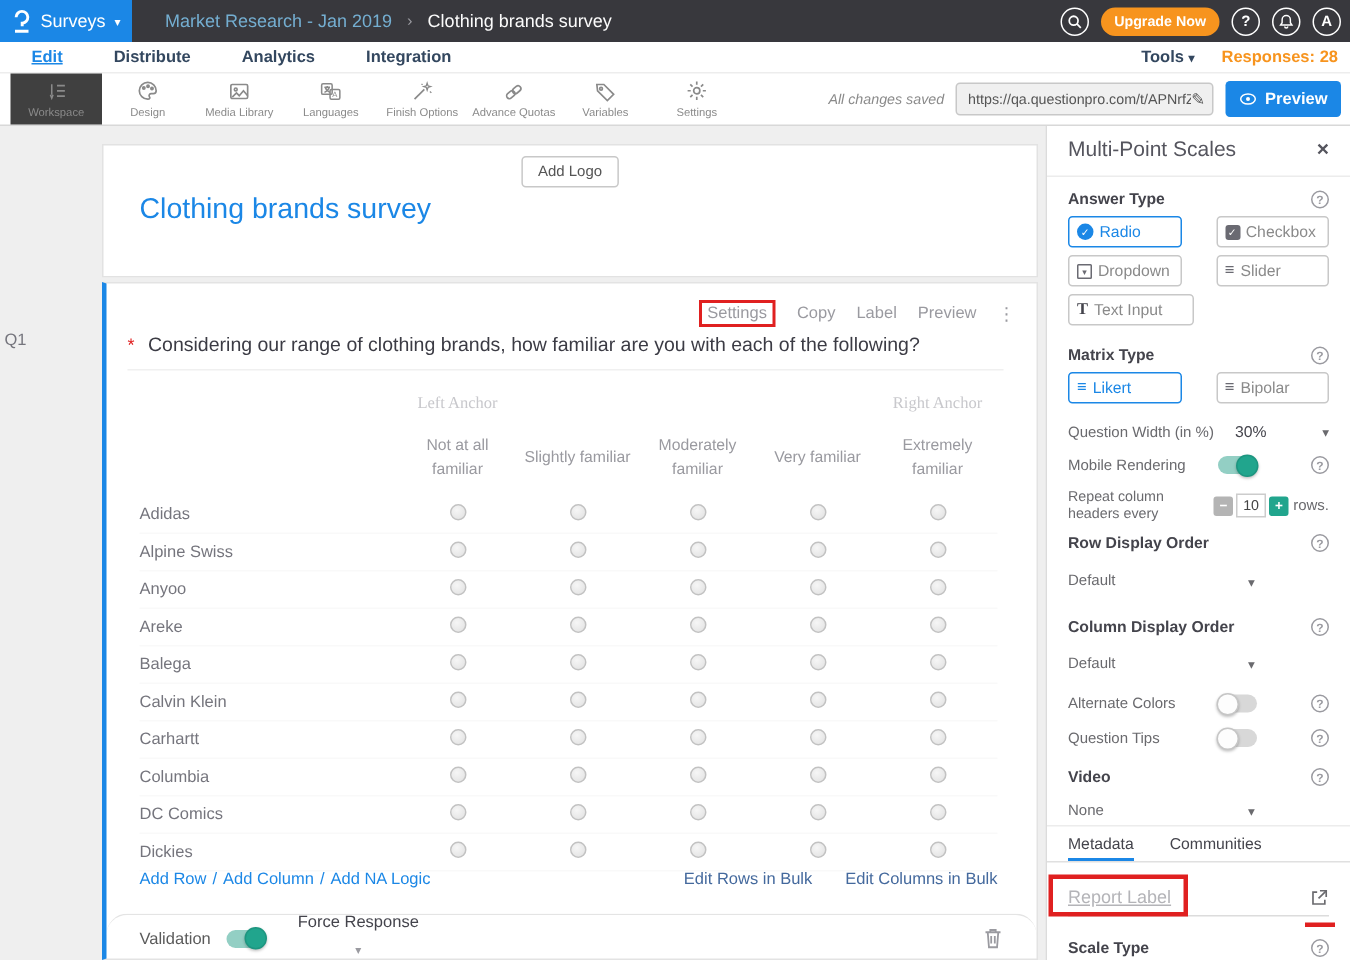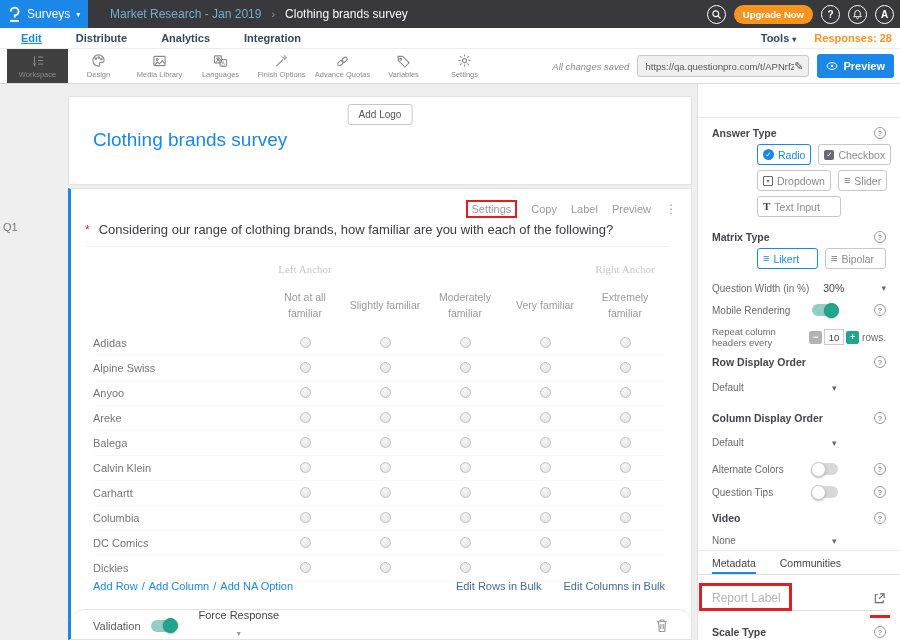--- a/index.html
+++ b/index.html
@@ -89,21 +89,21 @@
 
   
   .sidebar { position:absolute; left:697px; top:84px; width:203px; height:556px; background:#fff; border-left:1px solid #dcdcdc; z-index:10; }
   .sb-row { position:absolute; left:14px; right:14px; display:flex; align-items:center; }
   .sb-title-row { top:7px; }
   .sb-title { font-size:14px; color:#55555e; }
   .sb-close { margin-left:auto; color:#55555e; font-size:14px; font-weight:bold; cursor:pointer; }
   .sb-divider { position:absolute; left:0; right:0; border-top:1px solid #ececec; }
   .sb-label { font-size:10.5px; font-weight:bold; color:#44444c; }
   .help-icon { margin-left:auto; width:12px; height:12px; border-radius:50%; border:1px solid #9a9aa0; color:#9a9aa0; font-size:8px; font-weight:bold; display:flex; align-items:center; justify-content:center; cursor:pointer; flex:none; }
-  .type-row { gap:7px;margin-left:45px; }
+  .type-row { gap:23px; }
   .type-btn { width:84px; height:21px; border:1px solid #c8c8c8; border-radius:3px; display:flex; align-items:center; gap:4px; padding:0 5px; font-size:10.5px; color:#8a8a8a; background:#fff; cursor:pointer; }
   .type-btn.selected { border-color:#1b87e6; color:#1b87e6; }
   .ic-radio { width:11px; height:11px; border-radius:50%; background:#1b87e6; color:#fff; font-size:7px; display:flex; align-items:center; justify-content:center; flex:none; }
   .ic-checkbox { width:10px; height:10px; border-radius:2px; background:#6a6a72; color:#fff; font-size:7px; display:flex; align-items:center; justify-content:center; flex:none; }
   .ic-dropdown { width:10px; height:10px; border:1px solid #6a6a72; border-radius:1px; color:#6a6a72; font-size:6px; display:flex; align-items:center; justify-content:center; flex:none; }
   .ic-lines { font-size:11px; font-weight:bold; line-height:1; flex:none; color:#6a6a72; }
   .type-btn.selected .ic-lines { color:#1b87e6; }
   .ic-text { font-family:"Liberation Serif", serif; font-size:11px; font-weight:bold; color:#44444c; line-height:1; flex:none; }
   .sb-setting-label { font-size:10px; color:#6a6a6e; }
   .sb-value { font-size:10.5px; color:#44444c; }
@@ -111,21 +111,21 @@
   .stepper { margin-left:auto; display:flex; align-items:center; gap:1px; }
   .step-btn { width:13px; height:13px; border-radius:2px; color:#fff; font-size:9px; font-weight:bold; display:flex; align-items:center; justify-content:center; cursor:pointer; }
   .step-minus { background:#b4b4b4; }
   .step-plus { background:#21a58d; }
   .step-value { width:20px; height:16px; border:1px solid #ccc; font-size:9.5px; color:#444; display:flex; align-items:center; justify-content:center; background:#fff; margin:0 1px; }
   .rows-suffix { font-size:10px; color:#6a6a6e; margin-left:3px; }
   .sb-tabs { position:absolute; left:0; right:0; top:470px; height:21px; border-bottom:1px solid #e0e0e0; display:flex; gap:24px; padding-left:14px; font-size:10.5px; color:#44444c; }
   .sb-tab { cursor:pointer; padding-top:3px; }
   .sb-tab.active { border-bottom:2px solid #1b87e6; }
   .report-row { position:absolute; left:14px; right:14px; top:502px; height:25px; border-bottom:1px solid #dcdcdc; display:flex; align-items:center; }
-  .report-placeholder { font-size:12px; color:#b4b4b8; cursor:text; }
+  .report-placeholder { font-size:12px; color:#b4b4b8; cursor:text;text-decoration:underline; }
   .ext-icon { margin-left:auto; cursor:pointer; }
   .report-highlight { position:absolute; left:1px; top:499px; width:93px; height:28px; border:3px solid #e02020; pointer-events:none; }
   .ext-underline { position:absolute; left:172px; top:531px; width:20px; height:3px; background:#e02020; }
 </style>
 </head>
 <body>
 
 <div class="topbar">
   <div class="logo-block">
     <span>
@@ -396,21 +396,21 @@
           <div class="m-cell"><span class="radio-dot"></span></div>
         </div>
       </div>
   </div>
 
   <div class="q-links">
     <span class="add-link">Add Row</span>
     <span class="link-slash">/</span>
     <span class="add-link">Add Column</span>
     <span class="link-slash">/</span>
-    <span class="add-link">Add NA Option</span>
+    <span class="add-link">Add NA Logic</span>
     <span class="bulk-links">
       <span class="bulk-link">Edit Rows in Bulk</span>
       <span class="bulk-link">Edit Columns in Bulk</span>
     </span>
   </div>
 
   <div class="q-validation">
     <span class="validation-label">Validation</span>
     <span class="toggle on">
         <span class="knob"></span>
@@ -422,20 +422,24 @@
     <span class="trash-btn">
       <svg width="14" height="15" viewBox="0 0 14 15" fill="none" stroke="#9a9aa0" stroke-width="1.2">
         <path d="M2 3.5h10M5.2 3.5V2h3.6v1.5M3.5 3.5l.8 10h5.4l.8-10M5.8 6v5M8.2 6v5"></path>
       </svg>
     </span>
   </div>
 </div>
 
 <div class="sidebar">
 
+  <div class="sb-row sb-title-row">
+    <span class="sb-title">Multi-Point Scales</span>
+    <span class="sb-close">×</span>
+  </div>
   <div class="sb-divider" style="top:33px"></div>
 
   <div class="sb-row" style="top:43px">
     <span class="sb-label">Answer Type</span>
     <span class="help-icon">?</span>
   </div>
   <div class="sb-row type-row" style="top:60px">
     <span class="type-btn selected">
       <span class="ic-radio">✓</span>
       <span>Radio</span>

